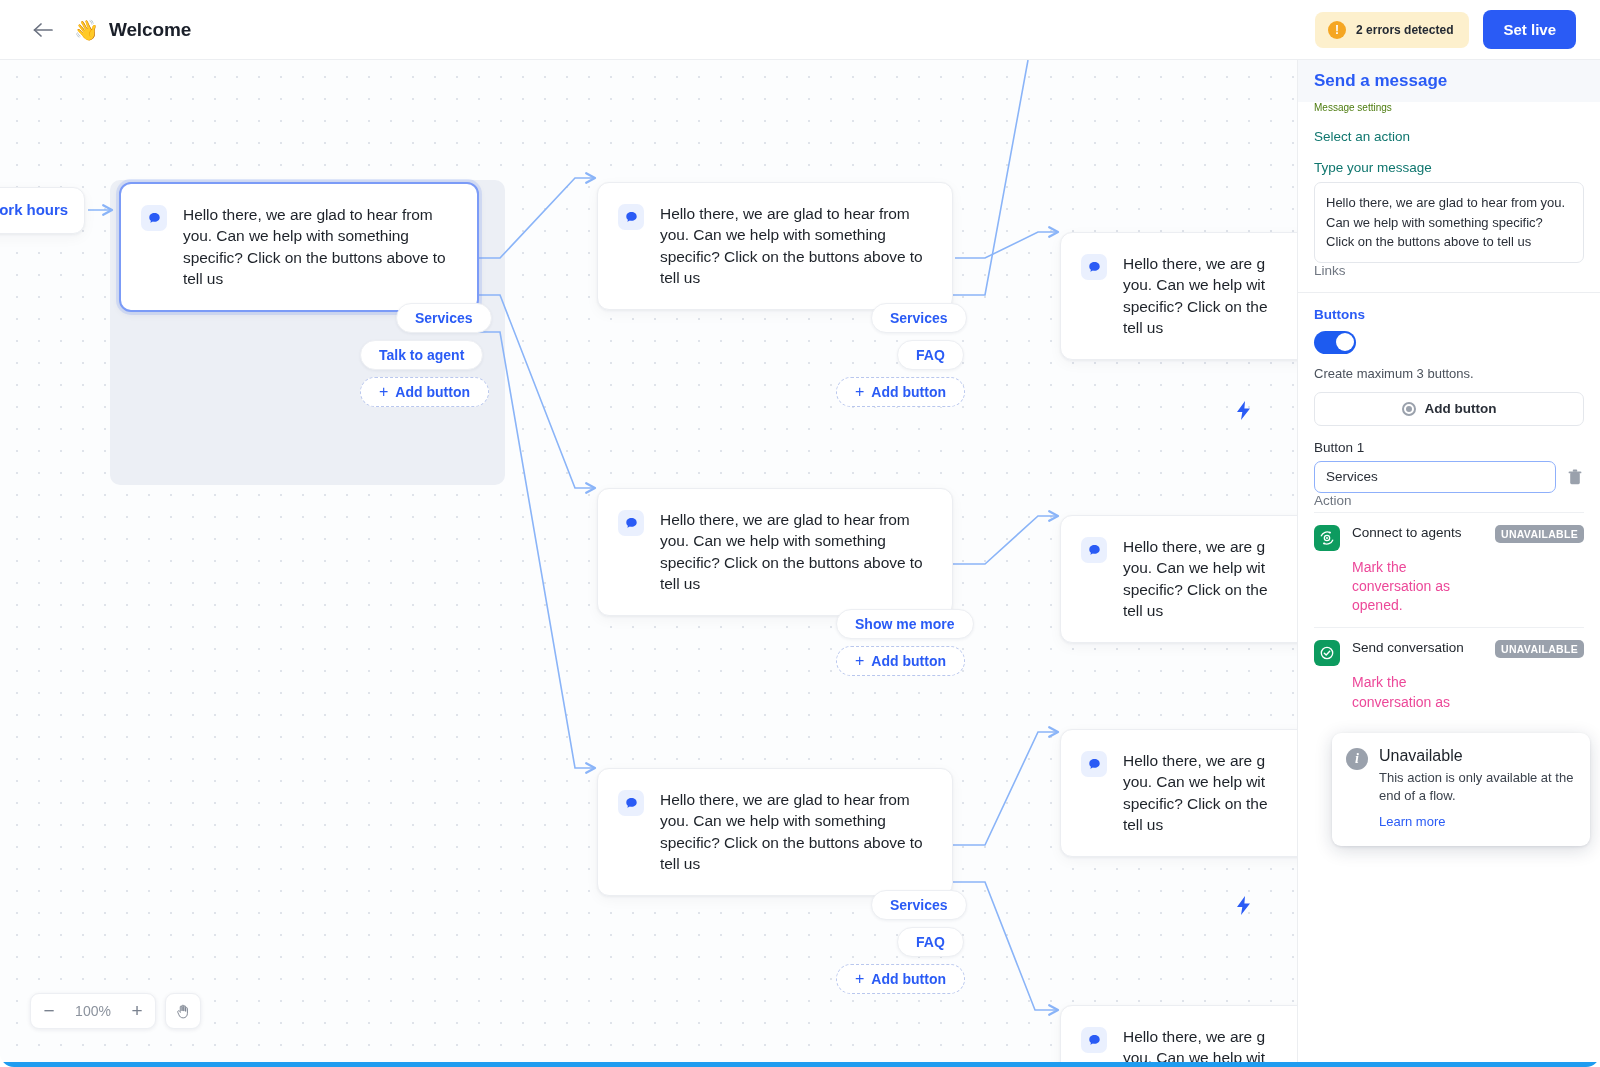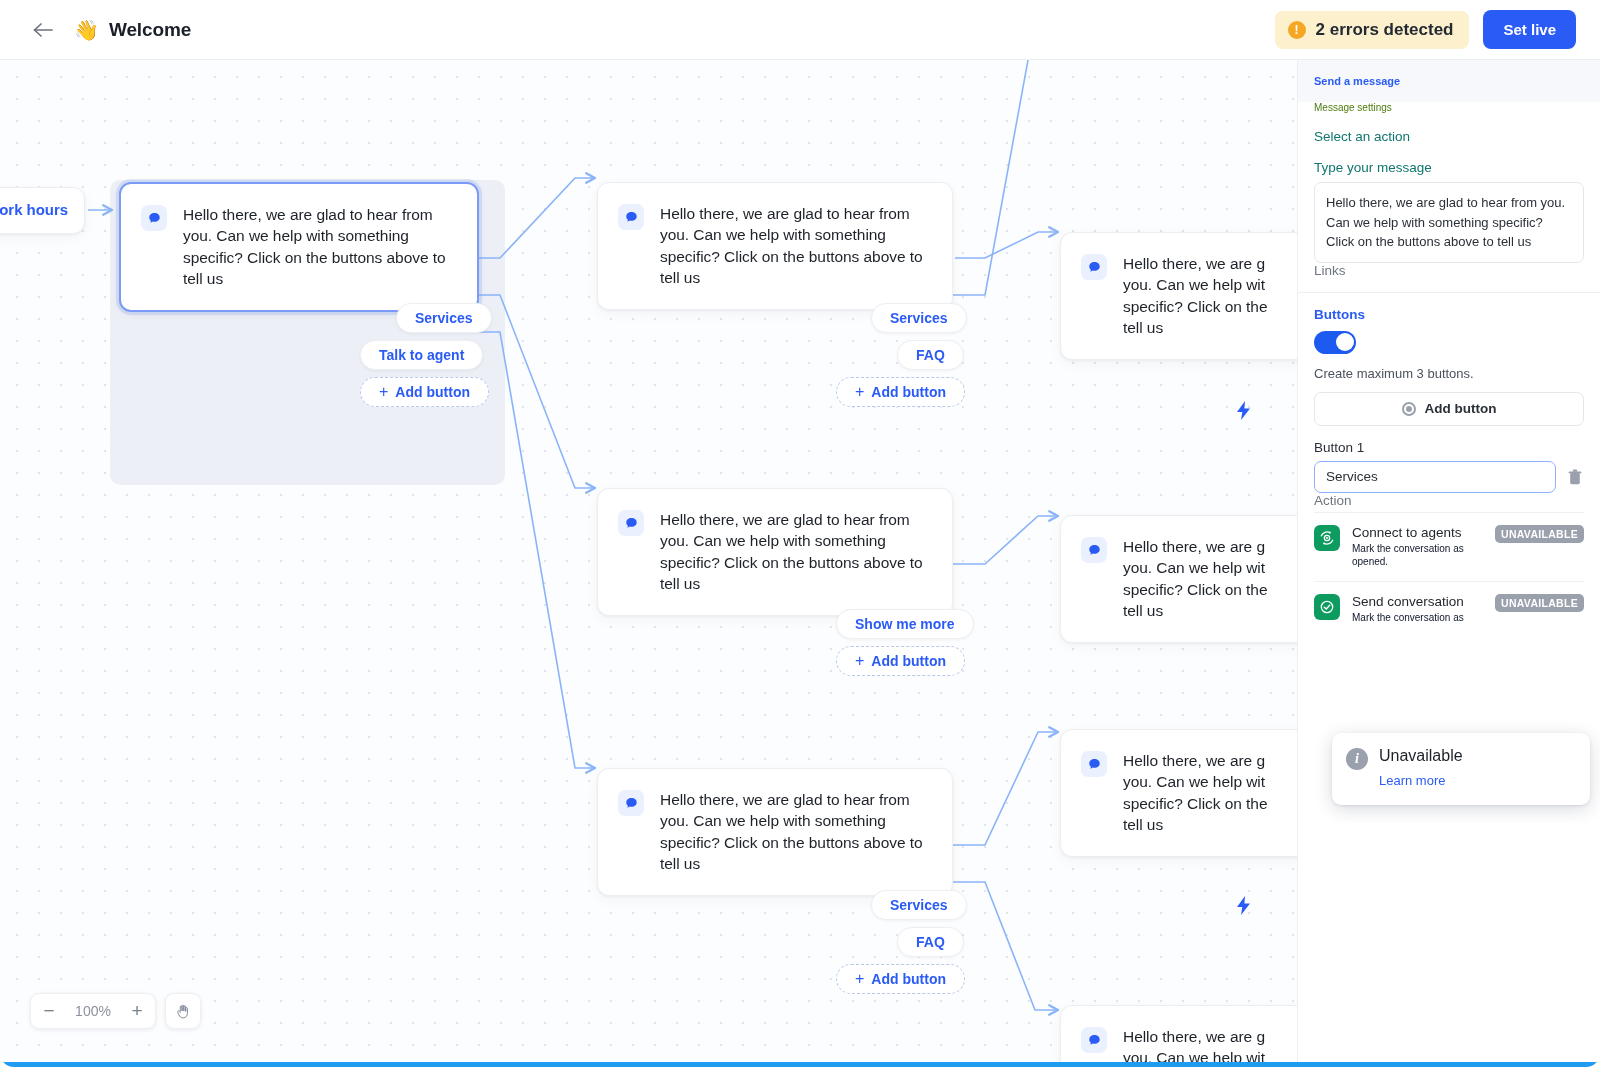--- a/index.html
+++ b/index.html
@@ -53,21 +53,21 @@
     padding: 9px 16px 9px 13px;
     cursor: pointer;
   }
   .errors-badge .warn-ico {
     width: 18px; height: 18px; border-radius: 50%;
     background: #f5a623;
     color: #ffffff; font-size: 12px; font-weight: 700;
     display: flex; align-items: center; justify-content: center;
     line-height: 1;
   }
-  .errors-badge .lbl { font-size: 17px; font-weight: 600; color: #242a33; }
+  .errors-badge .lbl { font-size: 12px; font-weight: 600; color: #242a33; }
   .setlive-btn {
     background: #2a5bf5;
     color: #fff; font-size: 15px; font-weight: 700;
     border: none; border-radius: 8px;
     padding: 11px 20px;
     cursor: pointer;
   }
 
   
   .canvas {
@@ -208,21 +208,21 @@
     z-index: 40;
     overflow: hidden;
   }
   .panel-head {
     height: 42px;
     background: #f6f8fb;
     display: flex; align-items: center;
     padding: 0 16px;
   }
   .panel-head .ttl {
-    font-size: 11px; font-weight: 700; color: #2a5bf5;
+    font-size: 17px; font-weight: 700; color: #2a5bf5;
   }
   .panel-body { padding: 0 16px; }
   .sec-label {
     font-size: 10px; color: #4d7c0f;
   }
   .field-label {
     font-size: 13.5px; color: #0f766e;
     margin-top: 16px; margin-bottom: 7px;
   }
   .select-box {
@@ -329,21 +329,21 @@
     width: 26px; height: 26px;
     border-radius: 6px;
     background: #0d9b5f;
     display: flex; align-items: center; justify-content: center;
   }
   .act-main { flex: 1; min-width: 0; }
   .act-title {
     font-size: 13.5px; font-weight: 400; color: #23282f;
   }
   .act-desc {
-    font-size: 10px; color: #0f172a; line-height: 1.38; margin-top: 2px;
+    font-size: 14px; color: #ec4899; line-height: 1.38; margin-top: 18px;
   }
   .badge-unavail {
     flex: 0 0 auto;
     align-self: flex-start;
     background: #9aa1ac;
     color: #ffffff;
     font-size: 10.5px; font-weight: 700;
     letter-spacing: 0.3px;
     border-radius: 5px;
     padding: 3px 6px;
@@ -645,19 +645,20 @@
           </span>
           <span class="badge-unavail">UNAVAILABLE</span>
         </div>
       </div>
     </div>
 
     <div class="tooltip">
       <span class="info-ico">i</span>
       <span>
         <span class="tt-title" style="display:block;">Unavailable</span>
+        <span class="tt-body" style="display:block;">This action is only available at the end of a flow.</span>
         <span class="tt-link">Learn more</span>
       </span>
     </div>
   </div>
 
   <div class="bottom-strip"></div>
 </div>
 
 </body></html>

